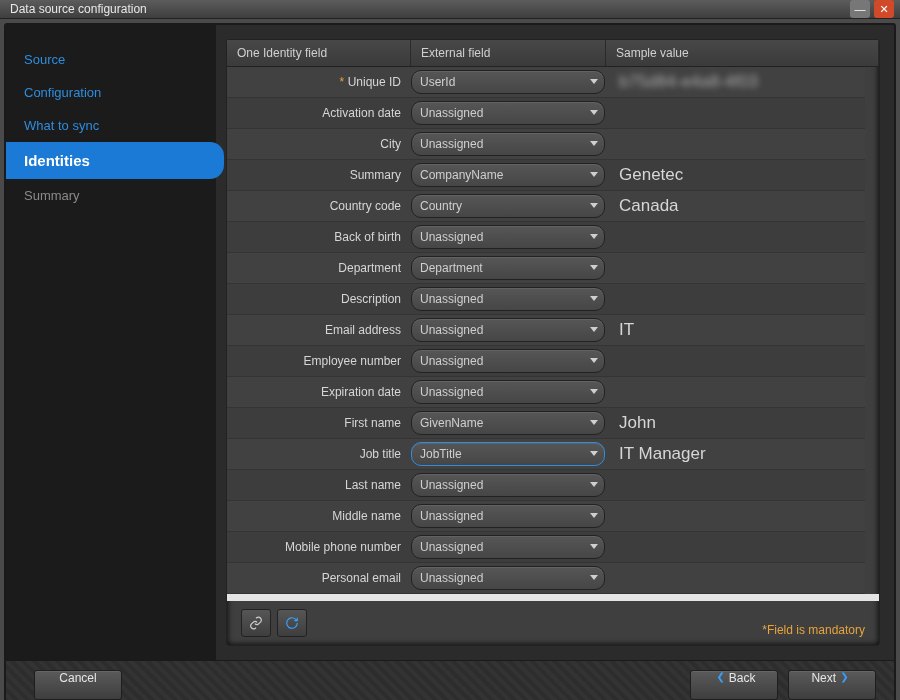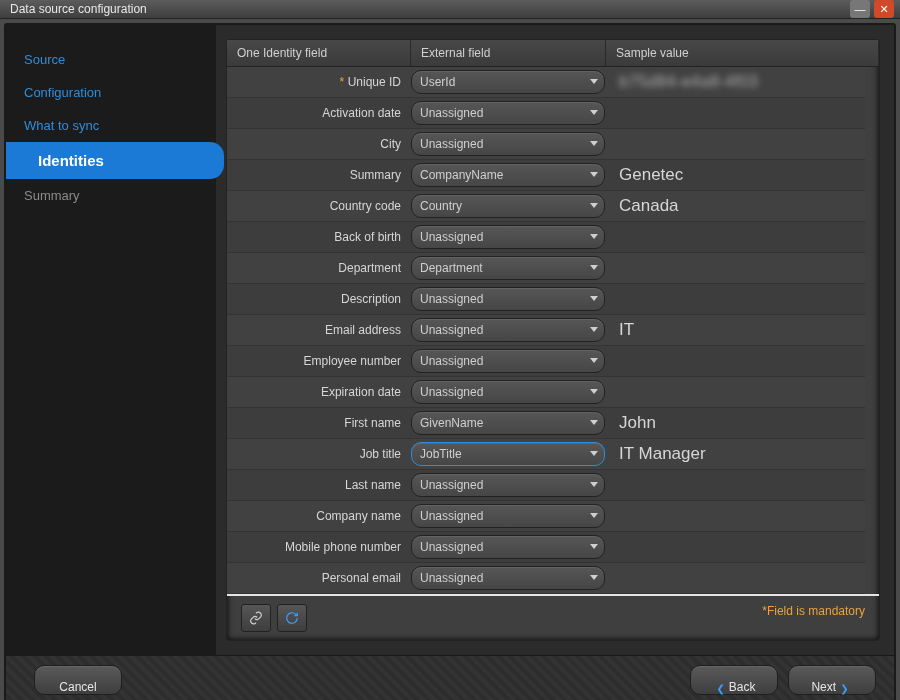--- a/index.html
+++ b/index.html
@@ -6,46 +6,46 @@
 .window{display:flex;flex-direction:column;height:100%;background:#4a4a4a}
 .titlebar{height:28px;background:linear-gradient(#5c5c5c,#3e3e3e);display:flex;align-items:center;padding-left:10px;color:#e8e8e8;font-size:12px;border-bottom:1px solid #222}
 .titlebar .buttons{margin-left:auto;display:flex;gap:4px;padding-right:6px}
 .titlebar .tbtn{width:20px;height:18px;border-radius:3px;display:flex;align-items:center;justify-content:center;font-size:11px;color:#fff}
 .tbtn.min{background:#777}
 .tbtn.close{background:#d04a2a}
 .outer{flex:1;display:flex;flex-direction:column;background:#2b2b2b;border:2px solid #1a1a1a;margin:4px;border-radius:3px}
 .body{flex:1;display:flex;min-height:0}
 .sidebar{width:210px;background:#1b1b1b;padding-top:18px;display:flex;flex-direction:column}
 .nav-item{padding:9px 18px;color:#2d8dde;font-size:13px;cursor:pointer}
-.nav-item.active{background:#1b7ad6;color:#fff;font-size:15px;font-weight:bold;border-radius:0 14px 14px 0;margin-right:-8px;padding:10px 32px}
+.nav-item.active{background:#1b7ad6;color:#fff;font-size:15px;font-weight:bold;border-radius:0 14px 14px 0;margin-right:-8px;padding:10px 18px}
 .nav-item.dim{color:#8a8a8a}
 .main{flex:1;display:flex;flex-direction:column;background:#3f3f3f;margin:14px 14px 14px 10px;border:1px solid #222;border-radius:3px;box-shadow:inset 0 0 6px #000}
 .grid-head{display:flex;border-bottom:1px solid #222}
 .grid-head .hcell{padding:6px 10px;color:#d0d0d0;border-right:1px solid #2a2a2a;font-size:12px;background:linear-gradient(#484848,#3b3b3b)}
 .hcell.c1{width:163px}
 .hcell.c2{width:174px}
 .hcell.c3{flex:1}
 .grid{flex:1;overflow-y:auto;padding-right:14px;position:relative}
 .grid::-webkit-scrollbar{width:12px}
 .grid::-webkit-scrollbar-track{background:#2e2e2e}
 .grid::-webkit-scrollbar-thumb{background:#5a5a5a;border-radius:6px}
 .row{display:flex;align-items:center;height:30px;border-bottom:1px solid #343434;background:#3d3d3d}
 .row:nth-child(odd){background:#414141}
 .cell1{width:174px;text-align:right;padding-right:10px;color:#d6d6d6;font-size:12px}
 .cell1 .req{color:#e8a33c}
 .combo{width:176px;height:22px;background:linear-gradient(#565656,#464646);border:1px solid #222;border-radius:10px;display:flex;align-items:center;padding:0 8px;color:#cfcfcf;font-size:12px;position:relative;box-shadow:inset 0 1px 0 rgba(255,255,255,.08)}
 .combo.focus{border:1px solid #2d8dde}
 .combo .caret{position:absolute;right:6px;top:8px;border-left:4px solid transparent;border-right:4px solid transparent;border-top:5px solid #cfcfcf}
 .cell3{flex:1;padding-left:14px;color:#d6d6d6;font-size:17px}
 .cell3.blur{filter:blur(3px);color:#aaa}
-.toolbar{display:flex;align-items:flex-start;padding:8px 14px;border-top:2px solid #e5e5e5}
+.toolbar{display:flex;align-items:flex-end;padding:8px 14px;border-top:7px solid #e5e5e5}
 .iconbtn{width:28px;height:26px;margin-right:6px;background:linear-gradient(#565656,#3e3e3e);border:1px solid #222;border-radius:3px;display:flex;align-items:center;justify-content:center;color:#cfcfcf}
 .mandatory-note{margin-left:auto;color:#e8a33c;font-size:12px}
 .footer{height:48px;display:flex;align-items:center;padding:0 18px;border-top:1px solid #1a1a1a;background:repeating-linear-gradient(45deg,#333 0 4px,#2d2d2d 4px 8px)}
-.fbtn{min-width:86px;height:28px;background:linear-gradient(#5a5a5a,#3e3e3e);border:1px solid #1e1e1e;border-radius:10px;color:#e6e6e6;display:flex;align-items:flex-end;justify-content:center;font-size:12px;cursor:pointer;box-shadow:inset 0 1px 0 rgba(255,255,255,.08)}
+.fbtn{min-width:86px;height:28px;background:linear-gradient(#5a5a5a,#3e3e3e);border:1px solid #1e1e1e;border-radius:3px;color:#e6e6e6;display:flex;align-items:flex-start;justify-content:center;font-size:12px;cursor:pointer;box-shadow:inset 0 1px 0 rgba(255,255,255,.08)}
 .fbtn .chev{font-size:10px;margin:0 4px;color:#3aa0ff}
 .footer .spacer{flex:1}
 .footer .fbtn{margin-left:10px}
 </style>
 </head>
 <body>
 
 <div class="window">
   <div class="titlebar">
     <span>Data source configuration</span>
@@ -134,21 +134,21 @@
               <div class="cell1">Job title</div>
               <div class="combo focus">JobTitle<span class="caret"></span></div>
               <div class="cell3">IT Manager</div>
             </div>
             <div class="row">
               <div class="cell1">Last name</div>
               <div class="combo">Unassigned<span class="caret"></span></div>
               <div class="cell3"></div>
             </div>
             <div class="row">
-              <div class="cell1">Company name</div>
+              <div class="cell1">Middle name</div>
               <div class="combo">Unassigned<span class="caret"></span></div>
               <div class="cell3"></div>
             </div>
             <div class="row">
               <div class="cell1">Mobile phone number</div>
               <div class="combo">Unassigned<span class="caret"></span></div>
               <div class="cell3"></div>
             </div>
             <div class="row">
               <div class="cell1">Personal email</div>

